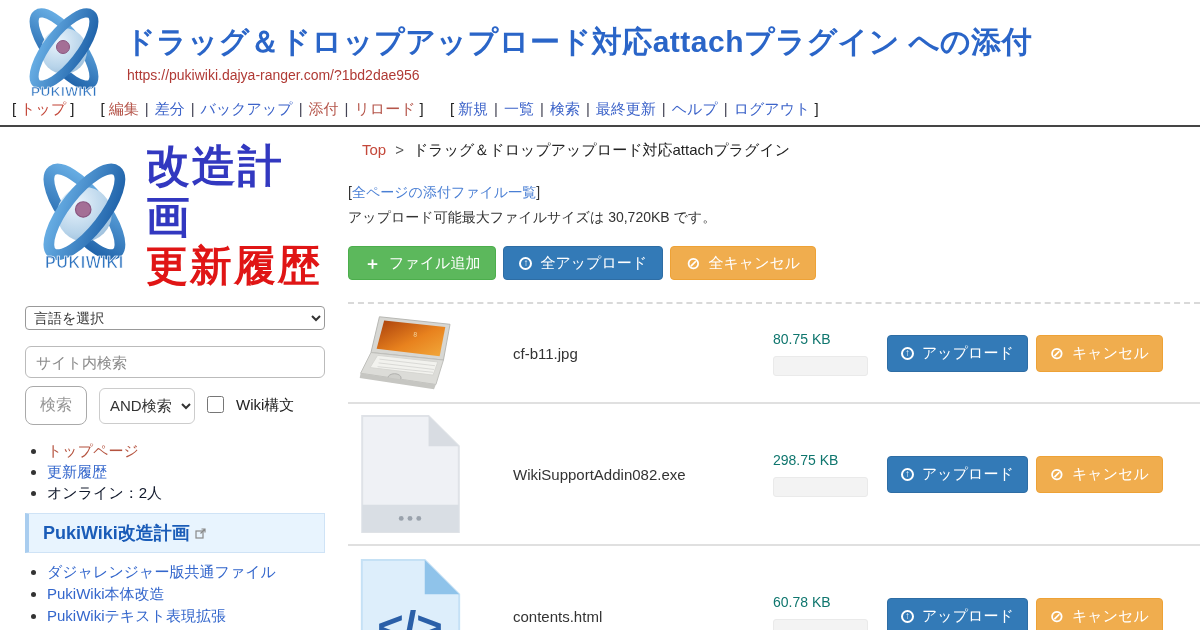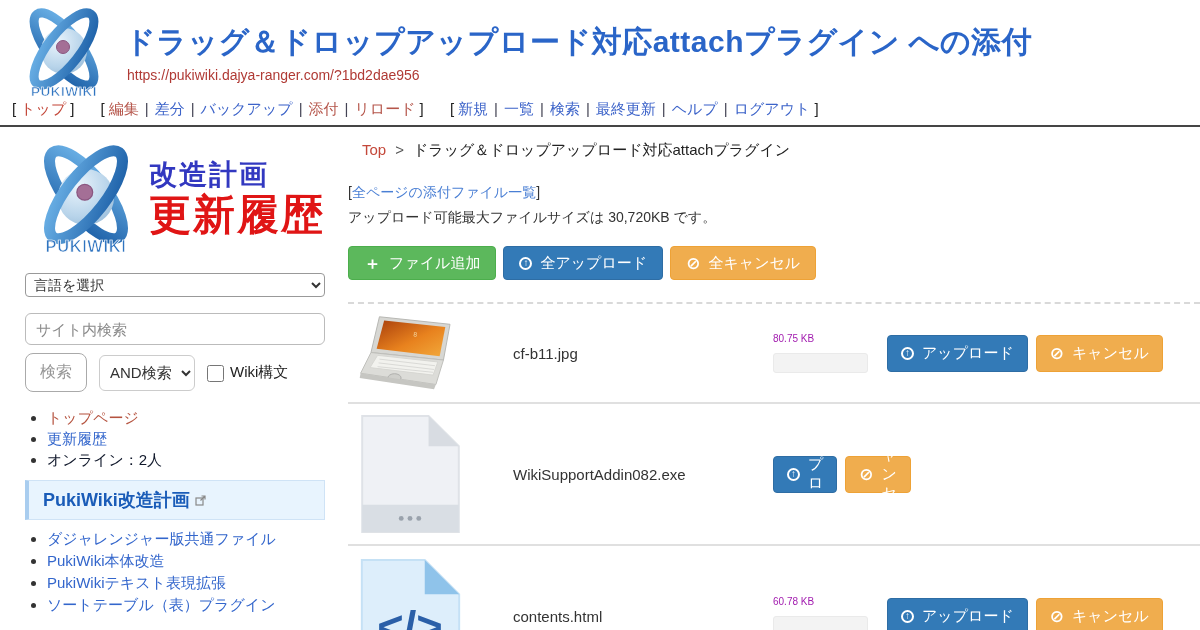--- a/index.html
+++ b/index.html
@@ -25,38 +25,38 @@
   .rule { border:none; border-top:2px solid #454545; }
 
   
   .columns { display:flex; align-items:flex-start; }
   .sidebar { width:345px; flex:none; padding:14px 20px 0 25px; }
   .main { flex:1; padding:10px 0 0 3px; }
 
   
   .side-logo { display:flex; align-items:center; margin-bottom:16px; }
   .side-logo-text { margin-left:2px; line-height:1.15; }
-  .kaizo { font-size:28px; font-weight:900; color:#3238c0; letter-spacing:2px; }
+  .kaizo { font-size:44px; font-weight:900; color:#3238c0; letter-spacing:2px; }
   .fukyu { font-size:42px; font-weight:900; color:#e01515; letter-spacing:2px; }
   .lang-select { width:100%; height:24px; font-size:14px; color:#333; border:1px solid #999;
     border-radius:4px; background:#fff; padding:0 4px; font-family:inherit; }
   .powered { margin-top:6px; font-size:13px; color:#777; display:flex; align-items:center; gap:3px; }
   .g-b { color:#4285F4; } .g-r { color:#EA4335; } .g-y { color:#FBBC05; } .g-g { color:#34A853; }
   .powered .g-word { font-weight:bold; font-size:14px; letter-spacing:0.2px; }
   .powered .honyaku { color:#333; font-size:14px; margin-left:2px; cursor:pointer; }
   .ext-icon { flex:none; }
   .site-search { margin-top:16px; width:100%; height:32px; border:1px solid #bbb; border-radius:6px;
     font-size:15px; padding:0 10px; font-family:inherit; color:#333; }
   .site-search::placeholder { color:#8a8a8a; }
   .search-controls { margin-top:8px; display:flex; align-items:center; gap:12px; }
   .search-btn { background:#fff; border:1px solid #aaa; border-radius:8px; color:#979797;
     font-size:16px; padding:8px 14px; font-family:inherit; cursor:pointer; }
   .mode-select { height:36px; font-size:15px; color:#333; border:1px solid #ccc; border-radius:6px;
     background:#fff; padding:0 6px; font-family:inherit; }
-  .wiki-chk { display:flex; align-items:flex-end; gap:6px; font-size:15px; color:#222; }
+  .wiki-chk { display:flex; align-items:flex-start; gap:12px; font-size:15px; color:#222; }
   .wiki-chk input { width:17px; height:17px; }
   .side-list { margin:16px 0 0 22px; font-size:15px; line-height:20px; }
   .side-list li { color:#333; margin-bottom:1px; }
   .side-list a { text-decoration:none; cursor:pointer; overflow-wrap:anywhere; }
   .sl-blue { color:#3366cc; }
   .sl-red { color:#b5533f;margin-top:43px; }
   .sl-plain { color:#0f172a;text-align:right; }
   .site-box { margin-top:10px; background:#e8f4fe; border:1px solid #cfe3f6; border-left:4px solid #a9cdef;
     padding:7px 10px 7px 14px; display:flex; align-items:center; gap:5px; }
   .site-box a { font-size:18px; font-weight:bold; color:#1a5cb8; text-decoration:none; cursor:pointer; }
@@ -85,21 +85,21 @@
   .ban-g { font-size:17px; font-weight:bold; line-height:1; }
 
   .file-list { margin-top:22px; border-top:2px dashed #d9d9d9; }
   .file-row { display:grid; grid-template-columns:165px 260px 114px 1fr; align-items:center;
     border-bottom:2px solid #e0e0e0; }
   .row-1 { height:100px; }
   .row-2 { height:142px; }
   .row-3 { height:142px; }
   .icon-cell { padding-left:10px; display:flex; align-items:center; }
   .name-cell { font-size:15px; color:#333; }
-  .size-cell .fsize { font-size:10px; color:#a21caf; margin-bottom:9px; }
+  .size-cell .fsize { font-size:14px; color:#0f766e; margin-bottom:9px; }
   .progress { width:95px; height:20px; background:#f3f3f3; border:1px solid #eaeaea; border-radius:3px; }
   .btn-cell { display:flex; gap:8px; }
   .btn-cell .btn { padding:8px 13px; height:37px; }
 </style>
 </head>
 <body>
 
 <div class="header">
   <div class="header-logo">
     <svg width="100" height="95" viewBox="0 0 100 95">
@@ -272,20 +272,24 @@
           <svg width="105" height="122" viewBox="0 0 105 125">
             <path d="M3,3 h68 l31,31 v88 h-99 z" fill="#eff1f5" stroke="#dfe2e7" stroke-width="2"></path>
             <path d="M71,3 v31 h31 z" fill="#d8dce2"></path>
             <rect x="3" y="94" width="99" height="28" fill="#d9dee4"></rect>
             <circle cx="43" cy="108" r="2.5" fill="#9aa2ac"></circle>
             <circle cx="52" cy="108" r="2.5" fill="#9aa2ac"></circle>
             <circle cx="61" cy="108" r="2.5" fill="#9aa2ac"></circle>
           </svg>
         </div>
         <div class="name-cell"><span>WikiSupportAddin082.exe</span></div>
+        <div class="size-cell">
+          <div class="fsize">298.75 KB</div>
+          <div class="progress"></div>
+        </div>
         <div class="btn-cell">
           <button class="btn btn-blue">
             <span class="circ">
                 <span>↑</span>
               </span>
             <span>アップロード</span>
           </button>
           <button class="btn btn-orange">
             <span class="ban-g">⊘</span>
             <span>キャンセル</span>

